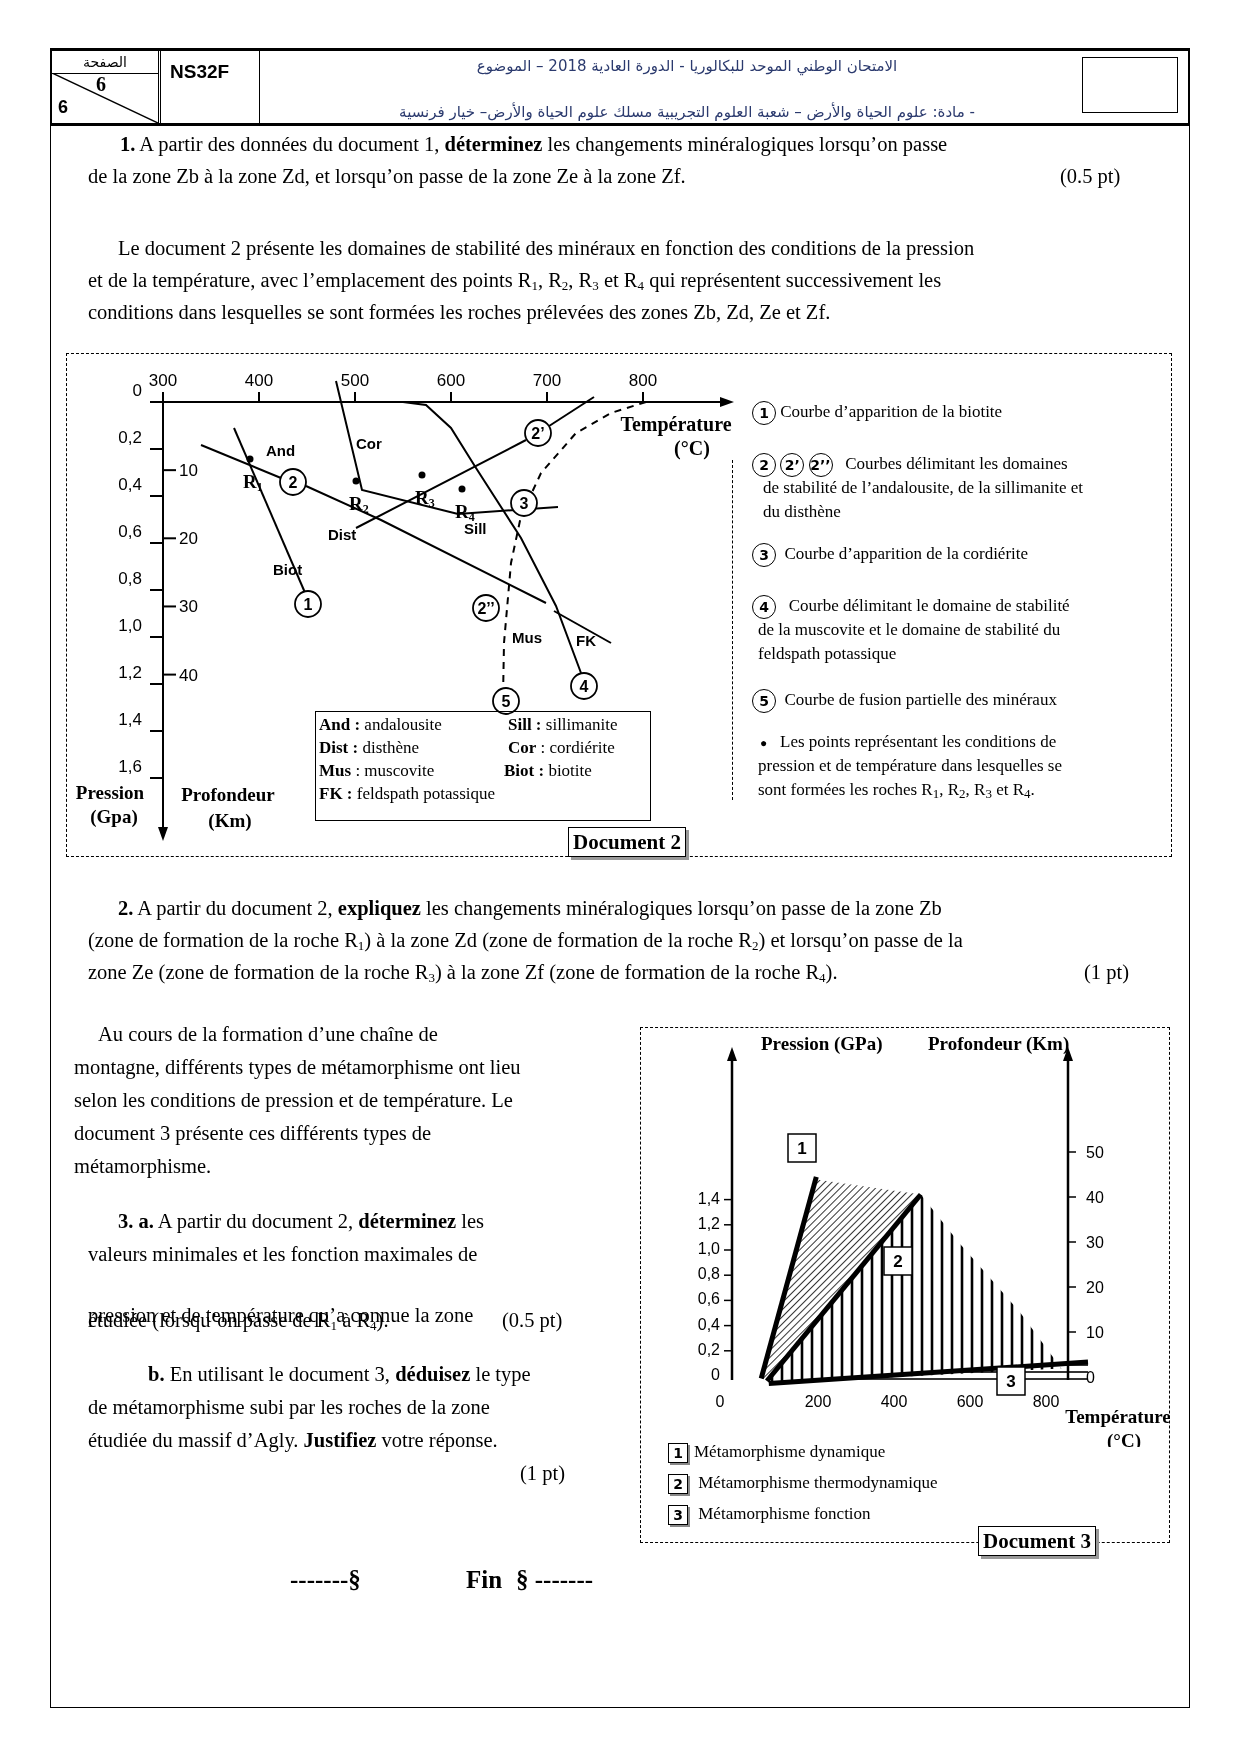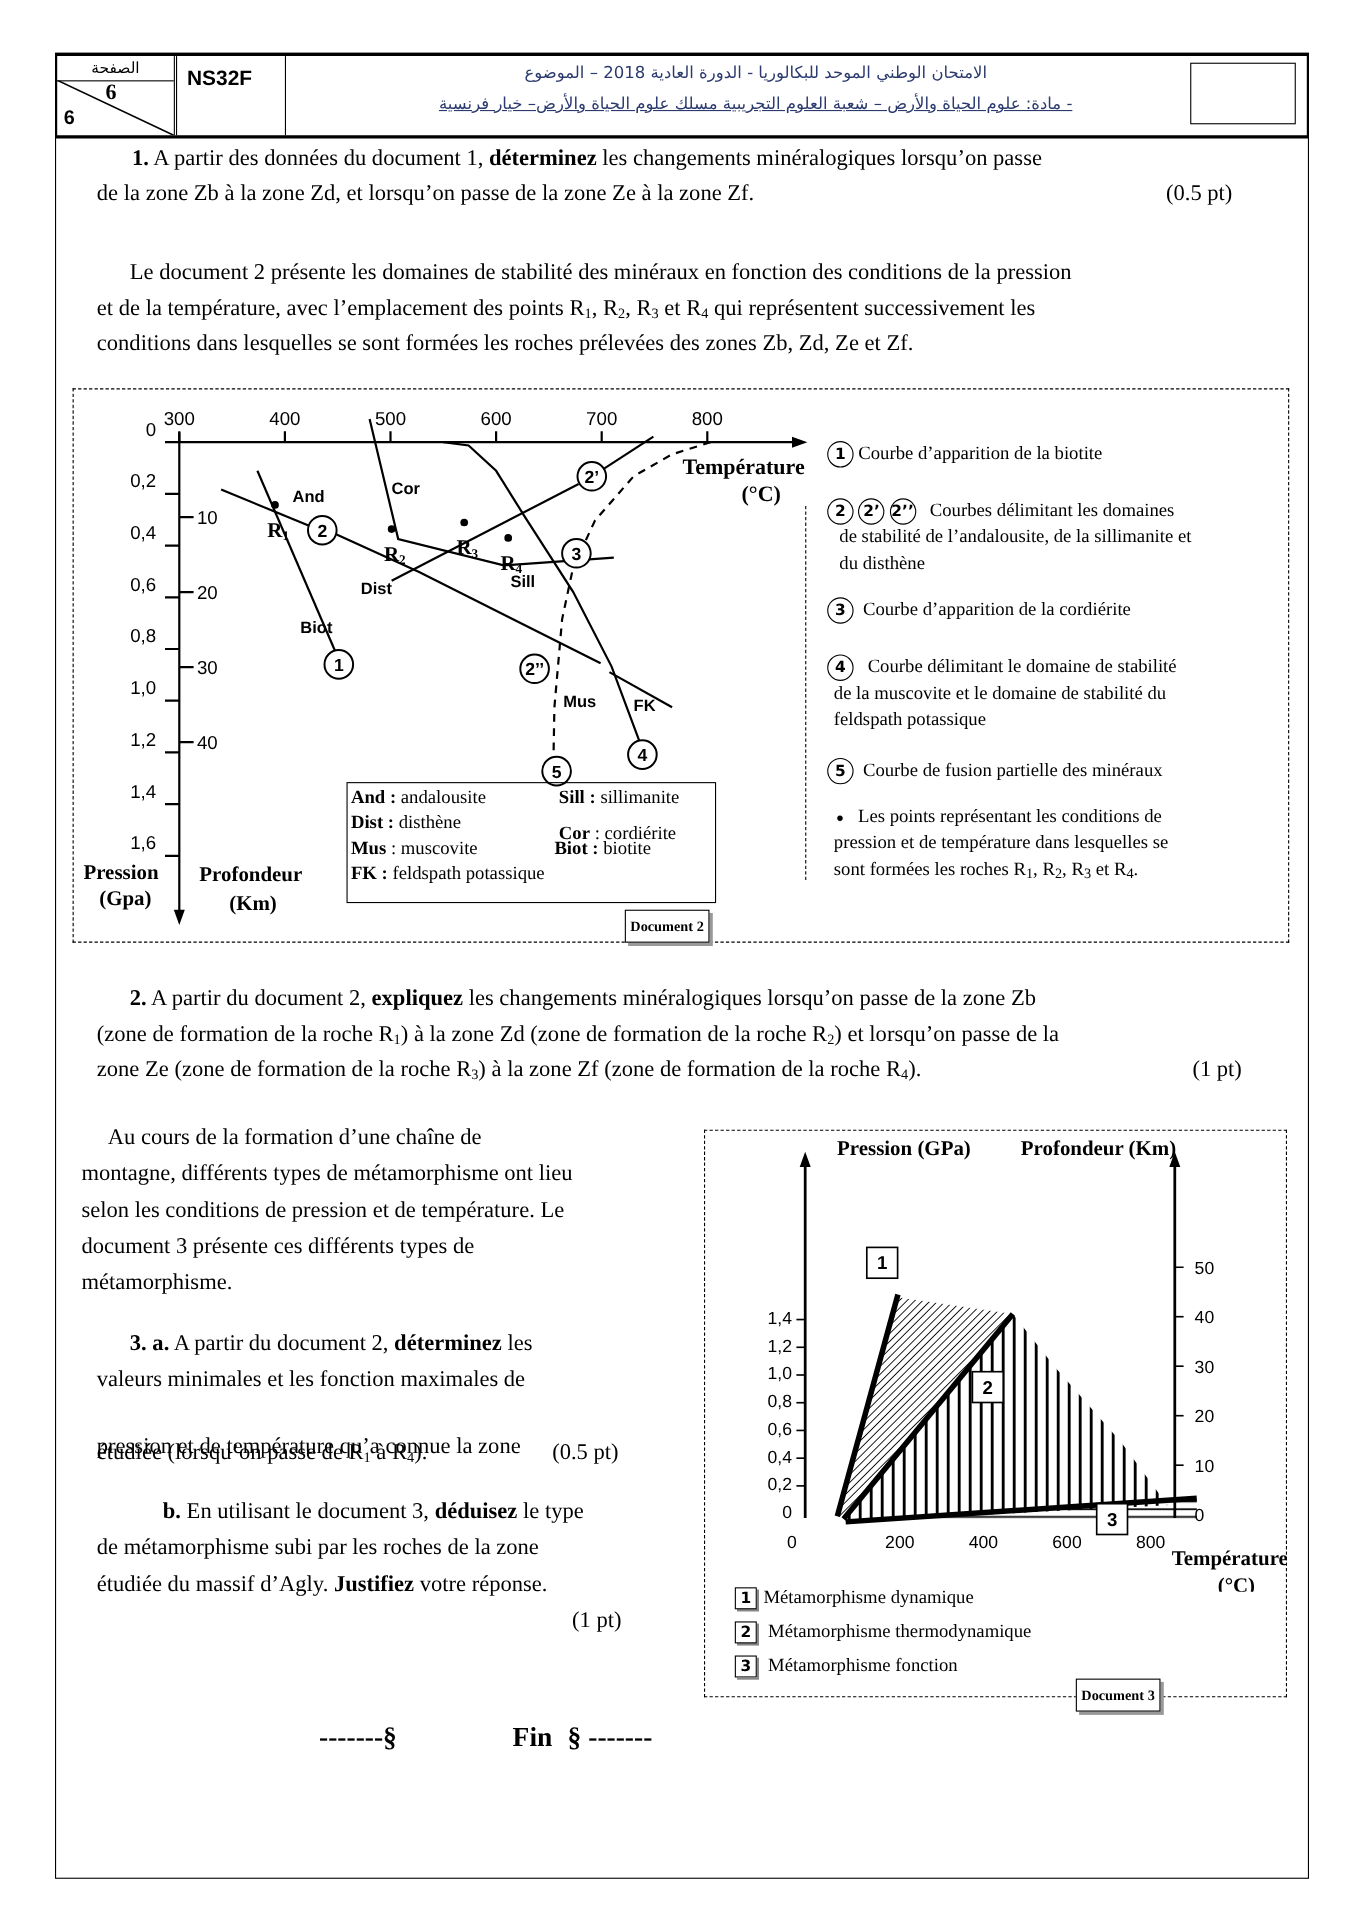--- a/index.html
+++ b/index.html
@@ -9,29 +9,29 @@
   
   .hdr { position:absolute; left:50px; top:48px; width:1140px; height:78px; border:2px solid #000; border-width:3px 2px 3px 2px; box-sizing:border-box; }
   .hdr-page { position:absolute; left:0; top:0; width:109px; height:72px; border-right:3px double #000; box-sizing:border-box; }
   .hdr-page .lbl { position:absolute; left:0; top:0; width:100%; height:22px; border-bottom:1.5px solid #000; text-align:center; font-family:"DejaVu Sans", sans-serif; font-size:14px; line-height:22px; }
   .hdr-page .num-top { position:absolute; left:44px; top:22px; font-family:"Liberation Serif", serif; font-weight:bold; font-size:20px; }
   .hdr-page .num-bot { position:absolute; left:6px; top:46px; font-family:"Liberation Sans", sans-serif; font-weight:bold; font-size:18px; }
   .hdr-page svg { position:absolute; left:0; top:22px; }
   .hdr-code { position:absolute; left:112px; top:0; width:96px; height:72px; border-right:1.5px solid #000; box-sizing:border-box; font-family:"Liberation Sans", sans-serif; font-weight:bold; font-size:19px; padding:10px 0 0 6px; }
   .hdr-title { position:absolute; left:210px; top:0; width:850px; height:90px; text-align:center; font-family:"DejaVu Sans", sans-serif; color:#2b3a6e; font-size:15px; direction:rtl; }
   .hdr-title .l1 { margin-top:6px; }
-  .hdr-title .l2 { margin-top:10px;text-decoration:underline; }
+  .hdr-title .l2 { margin-top:28px; }
   .hdr-box { position:absolute; right:10px; top:6px; width:96px; height:56px; border:1.5px solid #000; box-sizing:border-box; }
   
   p.txt { position:absolute; margin:0; font-size:20.5px; line-height:32px; }
   .b { font-weight:bold; }
   sub { font-size:13px; vertical-align:-3px; line-height:0; }
   
   .dashbox { position:absolute; border:1.5px dashed #000; box-sizing:border-box; }
-  .doc-tag { position:absolute; border:1.5px solid #000; background:#fff; font-weight:bold; font-size:13px; padding:0 4px; box-shadow:3px 3px 0 #999; line-height:28px; }
+  .doc-tag { position:absolute; border:1.5px solid #000; background:#fff; font-weight:bold; font-size:21px; padding:0 4px; box-shadow:3px 3px 0 #999; line-height:28px; }
   .circ { display:inline-block; width:22px; height:22px; border:1.5px solid #000; border-radius:50%; text-align:center; line-height:22px; font-family:"DejaVu Sans", sans-serif; font-weight:bold; font-size:14px; vertical-align:middle; }
   .leg2 { position:absolute; font-size:17px; line-height:23px; }
   .sq { display:inline-block; width:18px; height:18px; border:1.5px solid #000; text-align:center; line-height:18px; font-family:"DejaVu Sans", sans-serif; font-weight:bold; font-size:14px; vertical-align:middle; margin-right:6px; box-shadow:2px 2px 0 #888; }
 </style>
 </head>
 <body>
 
 <div class="page-frame"></div>
 
 <div class="hdr">
@@ -146,21 +146,21 @@
     <circle cx="356" cy="122" r="3.5" fill="#000"></circle>
     <text x="349" y="151" font-size="19" font-weight="bold" font-family="Liberation Serif, serif">R<tspan font-size="12" dy="3">3</tspan></text>
     <circle cx="396" cy="136" r="3.5" fill="#000"></circle>
     <text x="389" y="165" font-size="19" font-weight="bold" font-family="Liberation Serif, serif">R<tspan font-size="12" dy="3">4</tspan></text>
   </svg>
 
 <div class="abs" style="left:315px;top:711px;width:336px;height:110px;border:1.5px solid #000;box-sizing:border-box;font-size:17px;line-height:23px;padding:1px 3px;">
   <div style="position:absolute;left:3px;top:1px;"><span class="b">And :</span><span> andalousite</span></div>
   <div style="position:absolute;left:192px;top:1px;"><span class="b">Sill :</span><span> sillimanite</span></div>
   <div style="position:absolute;left:3px;top:24px;"><span class="b">Dist :</span><span> disthène</span></div>
-  <div style="position:absolute;left:192px;top:34px;"><span class="b">Cor</span><span> : cordiérite</span></div>
+  <div style="position:absolute;left:192px;top:24px;"><span class="b">Cor</span><span> : cordiérite</span></div>
   <div style="position:absolute;left:3px;top:47px;"><span class="b">Mus</span><span> : muscovite</span></div>
   <div style="position:absolute;left:188px;top:47px;"><span class="b">Biot :</span><span> biotite</span></div>
   <div style="position:absolute;left:3px;top:70px;"><span class="b">FK :</span><span> feldspath potassique</span></div>
 </div>
 
 <div class="abs" style="left:732px;top:460px;width:0;height:340px;border-left:1.5px dashed #000;"></div>
 
 <div class="leg2" style="left:752px;top:400px;"><span class="circ">1</span> <span>Courbe d’apparition de la biotite</span></div>
 <div class="leg2" style="left:752px;top:452px;"><span class="circ">2</span> <span class="circ">2’</span> <span class="circ">2’’</span> &nbsp;&nbsp;<span>Courbes délimitant les domaines</span></div>
 <div class="leg2" style="left:763px;top:476px;">de stabilité de l’andalousite, de la sillimanite et</div>

